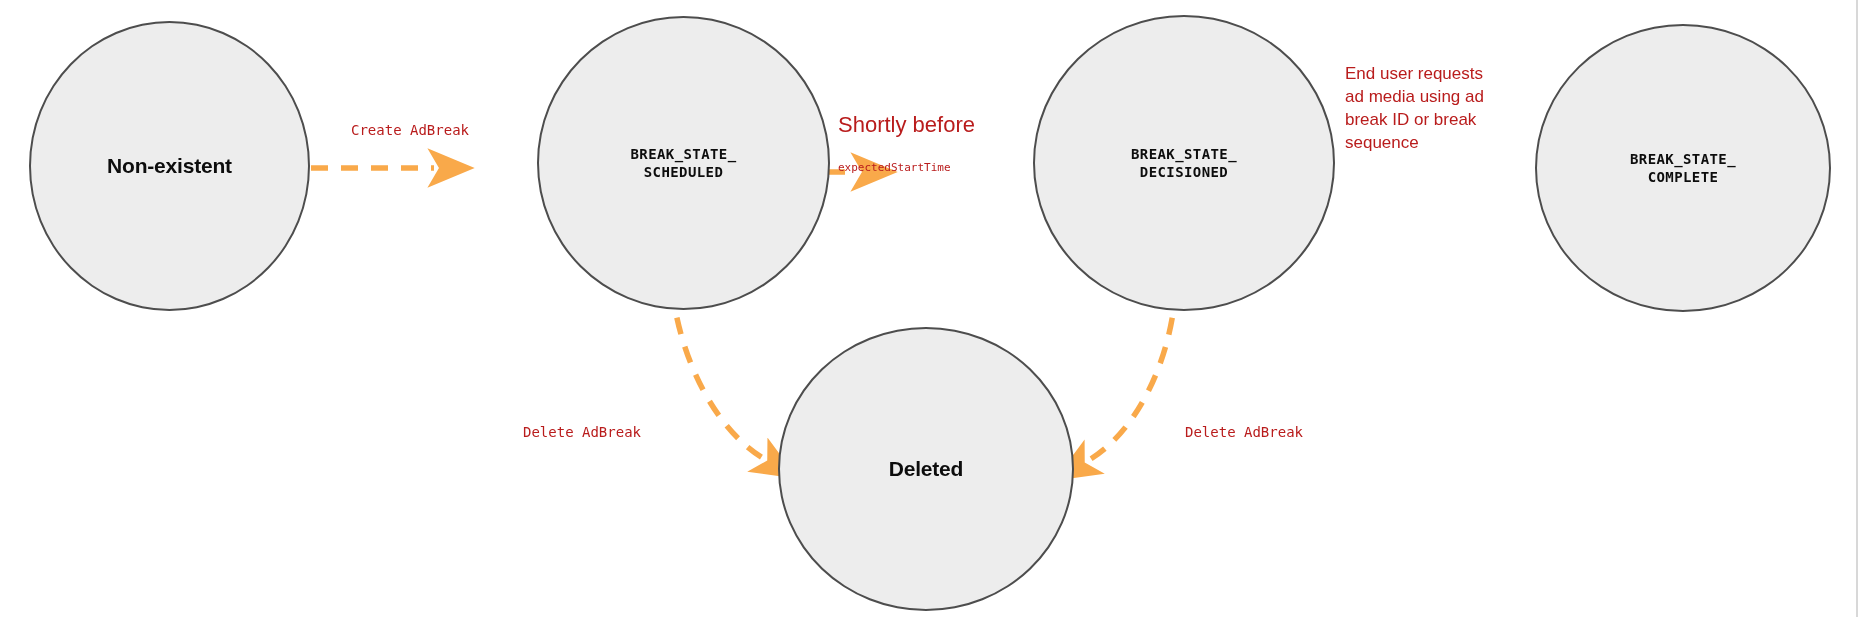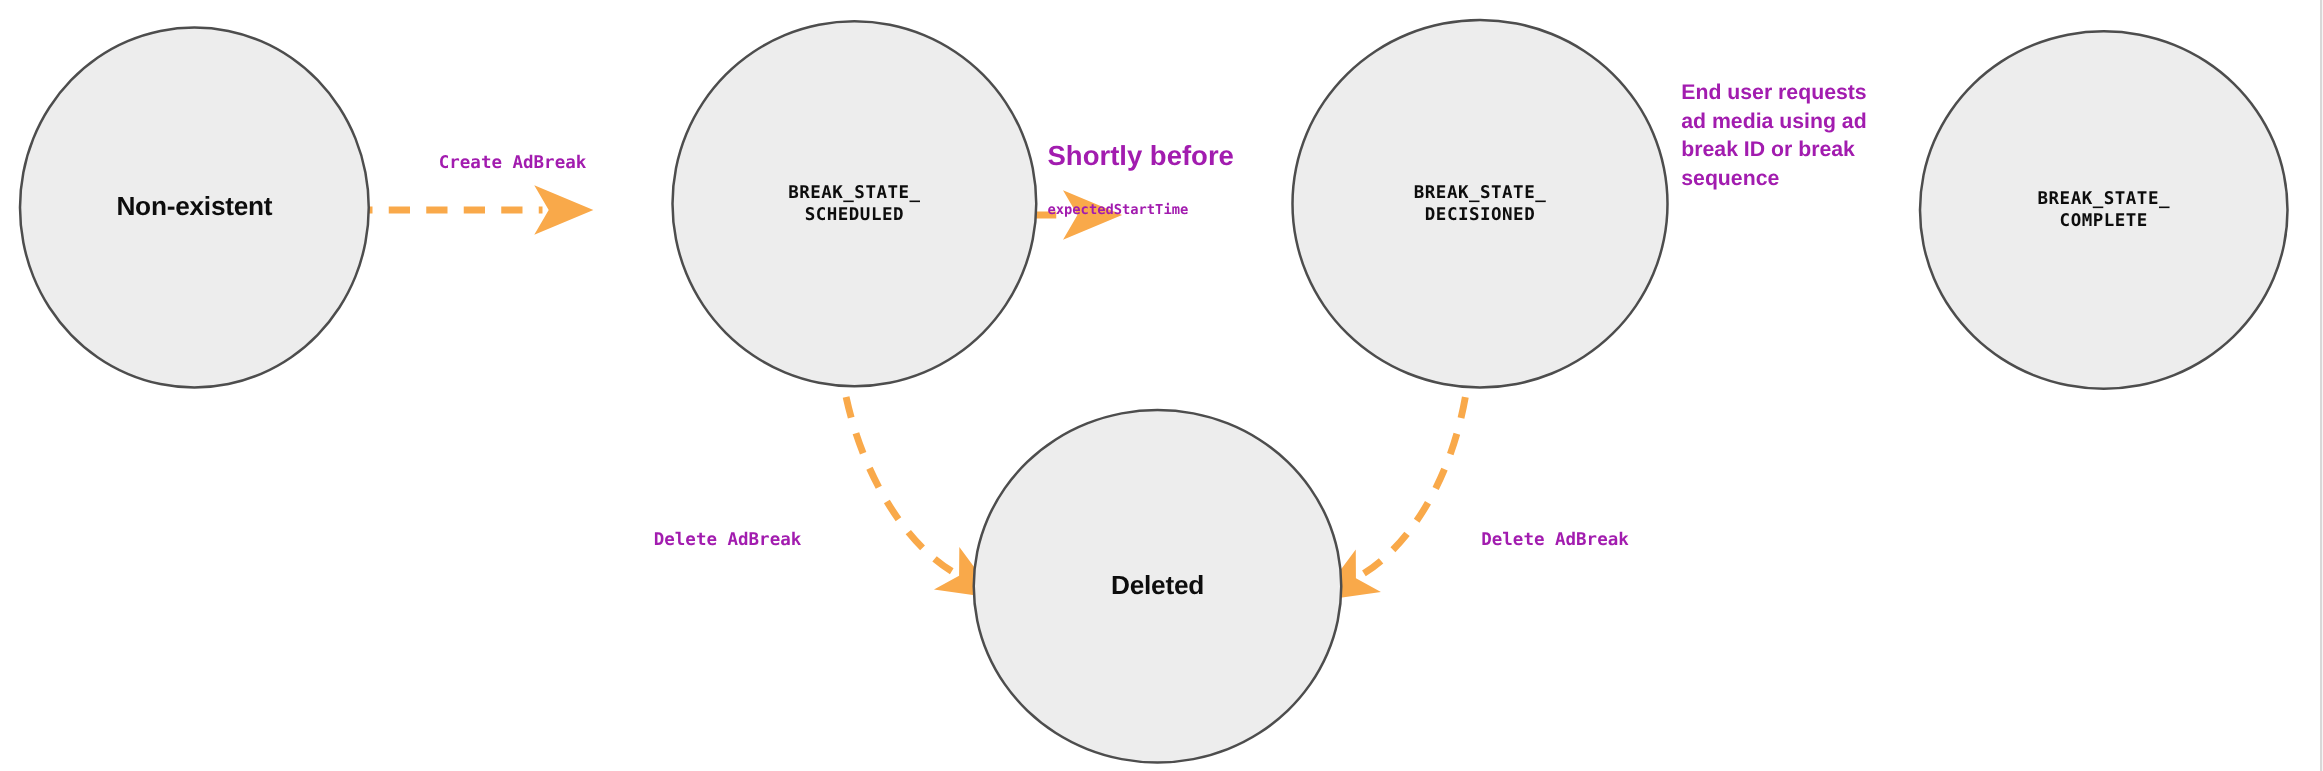--- a/index.html
+++ b/index.html
@@ -50,24 +50,23 @@
     font-size: 21px;
     letter-spacing: -0.2px;
   }
   .node-label.mono {
     font-family: "DejaVu Sans Mono", monospace;
     font-size: 14px;
     letter-spacing: 0.4px;
   }
   .edge-label {
     position: absolute;
-    color: #a21caf;
+    color: #b91c1c;
     line-height: 1.35;
     white-space: pre-line;
-    font-weight: bold;
   }
   .edge-label.mono {
     font-family: "DejaVu Sans Mono", monospace;
     font-size: 14px;
   }
   .edge-label.sans {
     font-family: "Liberation Sans", sans-serif;
     font-size: 17px;
   }
   .edge-label.mixed .l-sans {
@@ -107,21 +106,21 @@
 
     <g>
       <path d="M 672,288 C 680,360 716,430 763,458" fill="none" stroke="#f9a94a" stroke-width="5.5" stroke-dasharray="17 13" marker-end="url(#arrow)"></path>
     </g>
 
     <g>
       <path d="M 1176,288 C 1170,368 1133,434 1089,460" fill="none" stroke="#f9a94a" stroke-width="5.5" stroke-dasharray="17 13" marker-end="url(#arrow)"></path>
     </g>
   </svg>
 
-  <div class="node" style="left:15px; top:21px; width:281px; height:290px;">
+  <div class="node" style="left:29px; top:21px; width:281px; height:290px;">
     <span class="node-label sans">Non-existent</span>
   </div>
 
   <div class="node" style="left:537px; top:16px; width:293px; height:294px;">
     <span class="node-label mono">BREAK_STATE_
 SCHEDULED</span>
   </div>
 
   <div class="node" style="left:1033px; top:15px; width:302px; height:296px;">
     <span class="node-label mono">BREAK_STATE_

